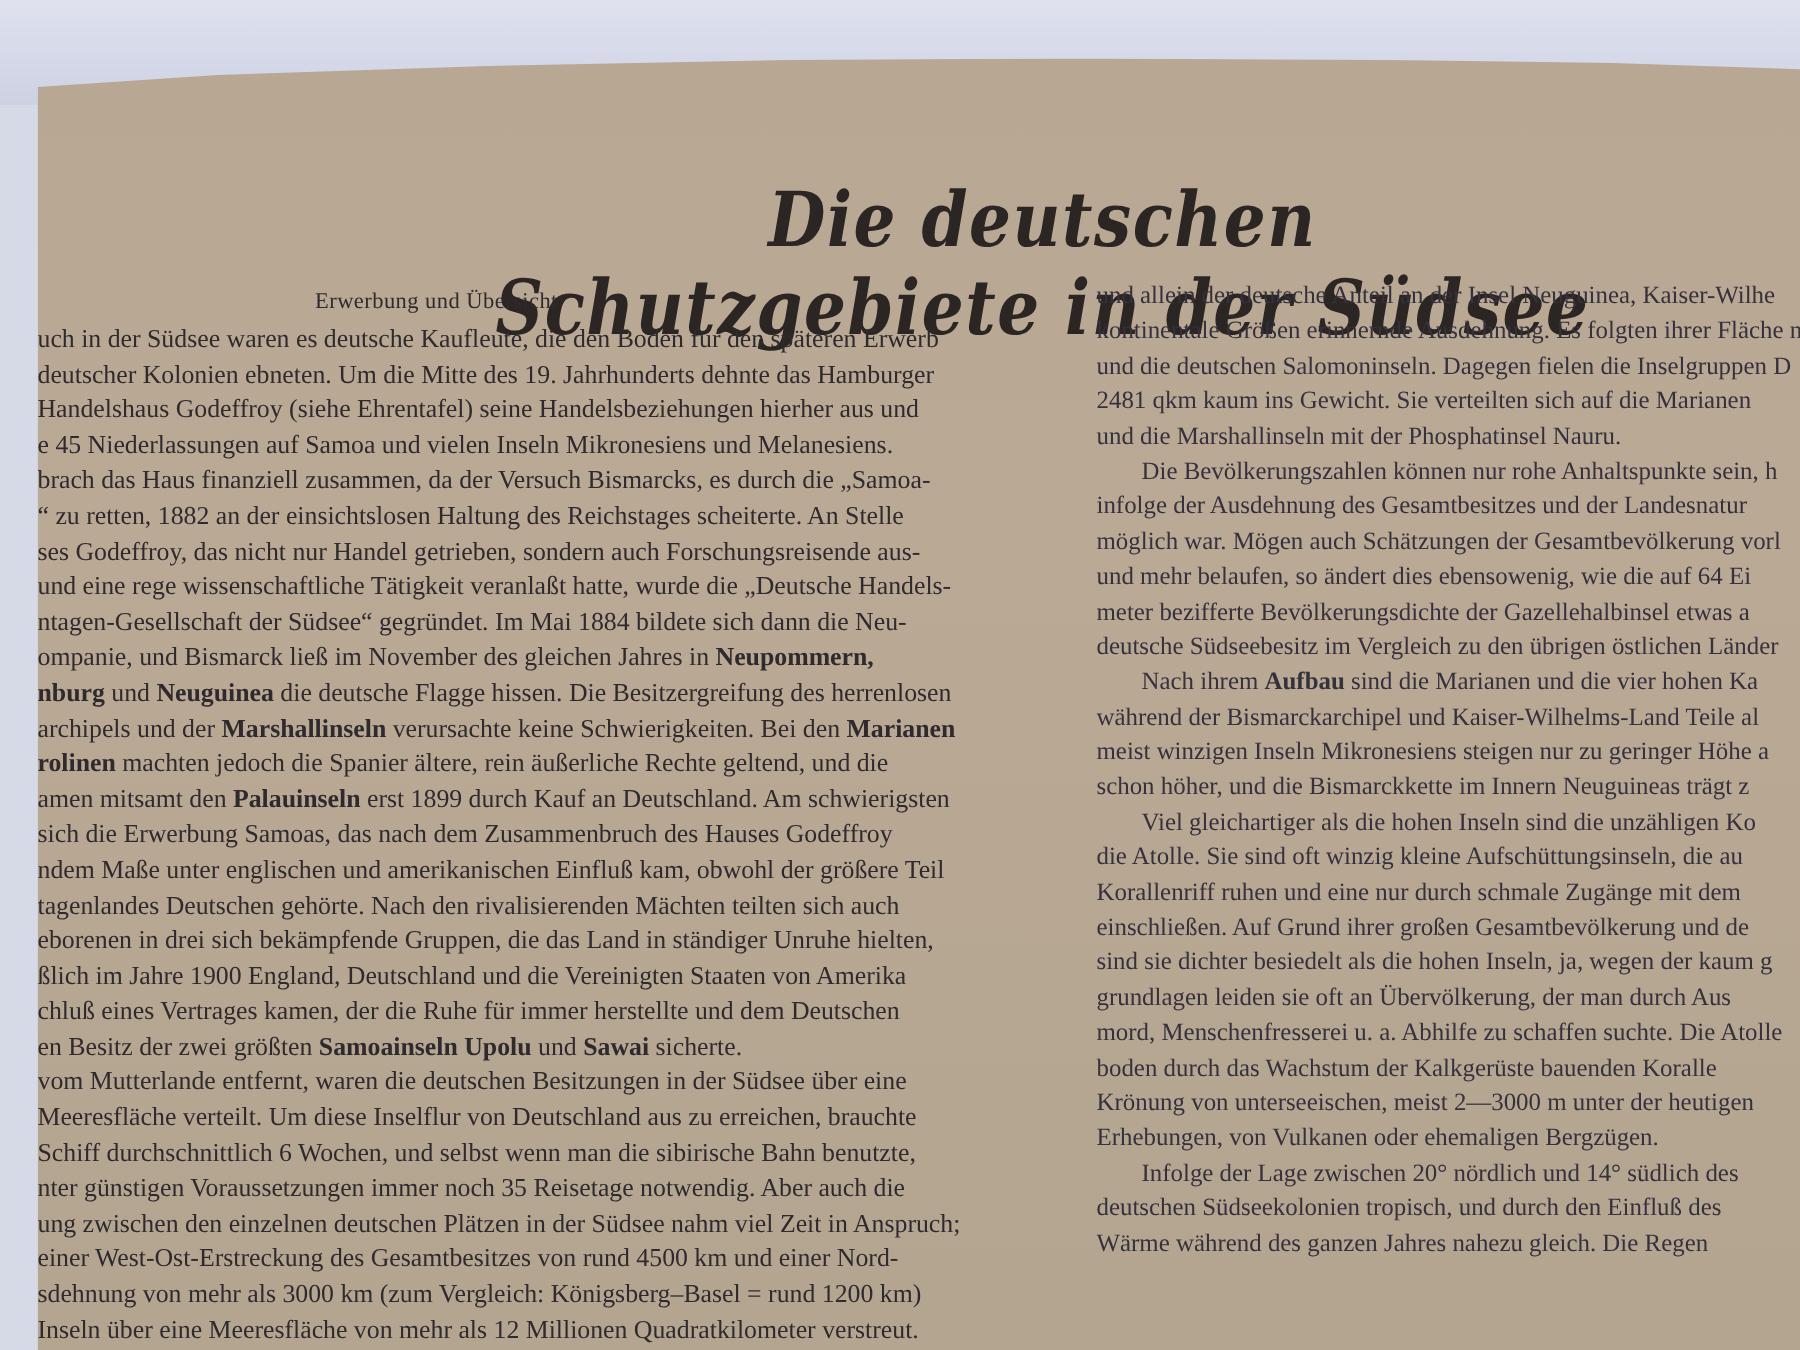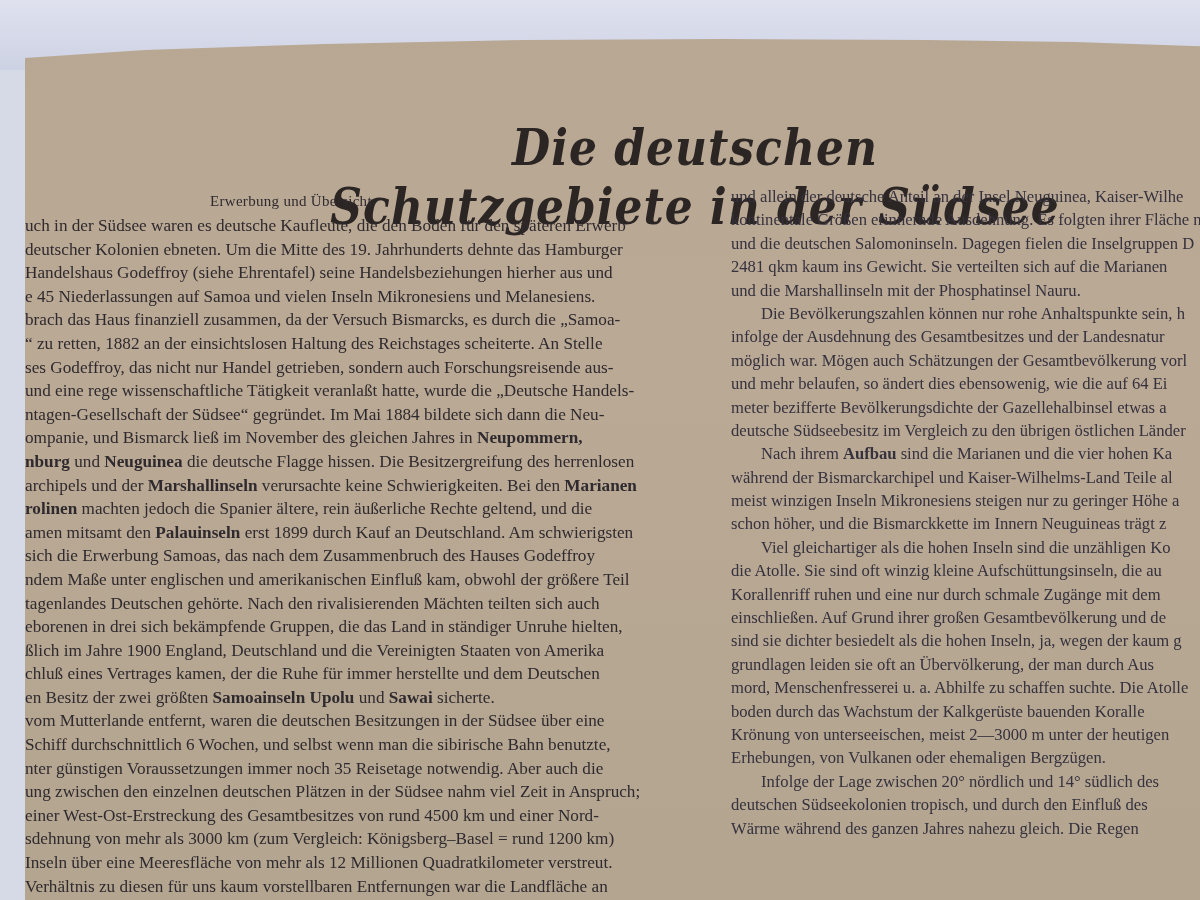--- a/index.html
+++ b/index.html
@@ -67,20 +67,21 @@
     <span class="line"><b>rolinen</b><span> machten jedoch die Spanier ältere, rein äußerliche Rechte geltend, und die</span></span>
     <span class="line"><span>amen mitsamt den </span><b>Palauinseln</b><span> erst 1899 durch Kauf an Deutschland. Am schwierigsten</span></span>
     <span class="line"> sich die Erwerbung Samoas, das nach dem Zusammenbruch des Hauses Godeffroy</span>
     <span class="line">ndem Maße unter englischen und amerikanischen Einfluß kam, obwohl der größere Teil</span>
     <span class="line">tagenlandes Deutschen gehörte. Nach den rivalisierenden Mächten teilten sich auch</span>
     <span class="line">eborenen in drei sich bekämpfende Gruppen, die das Land in ständiger Unruhe hielten,</span>
     <span class="line">ßlich im Jahre 1900 England, Deutschland und die Vereinigten Staaten von Amerika</span>
     <span class="line">chluß eines Vertrages kamen, der die Ruhe für immer herstellte und dem Deutschen</span>
     <span class="line"><span>en Besitz der zwei größten </span><b>Samoainseln Upolu</b><span> und </span><b>Sawai</b><span> sicherte.</span></span>
     <span class="line"> vom Mutterlande entfernt, waren die deutschen Besitzungen in der Südsee über eine</span>
+    <span class="line">Meeresfläche verteilt. Um diese Inselflur von Deutschland aus zu erreichen, brauchte</span>
     <span class="line">Schiff durchschnittlich 6 Wochen, und selbst wenn man die sibirische Bahn benutzte,</span>
     <span class="line">nter günstigen Voraussetzungen immer noch 35 Reisetage notwendig. Aber auch die</span>
     <span class="line">ung zwischen den einzelnen deutschen Plätzen in der Südsee nahm viel Zeit in Anspruch;</span>
     <span class="line">  einer West-Ost-Erstreckung des Gesamtbesitzes von rund 4500 km und einer Nord-</span>
     <span class="line">sdehnung von mehr als 3000 km (zum Vergleich: Königsberg–Basel = rund 1200 km)</span>
     <span class="line"> Inseln über eine Meeresfläche von mehr als 12 Millionen Quadratkilometer verstreut.</span>
     <span class="line">Verhältnis zu diesen für uns kaum vorstellbaren Entfernungen war die Landfläche an</span>
 
   </div>
 

